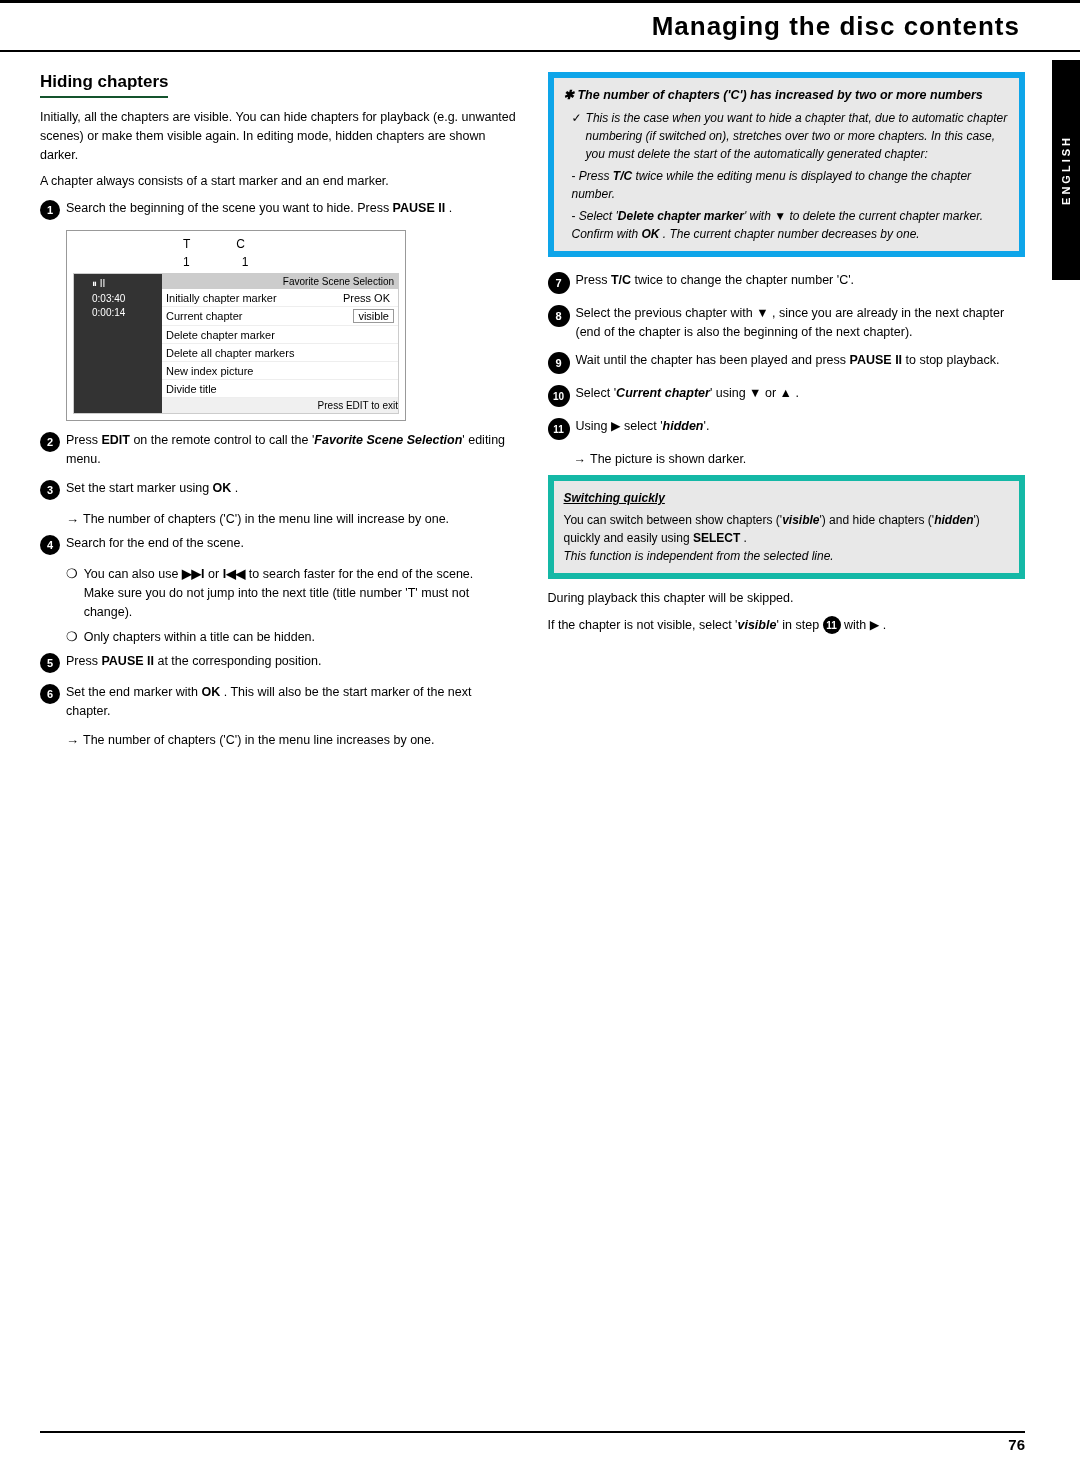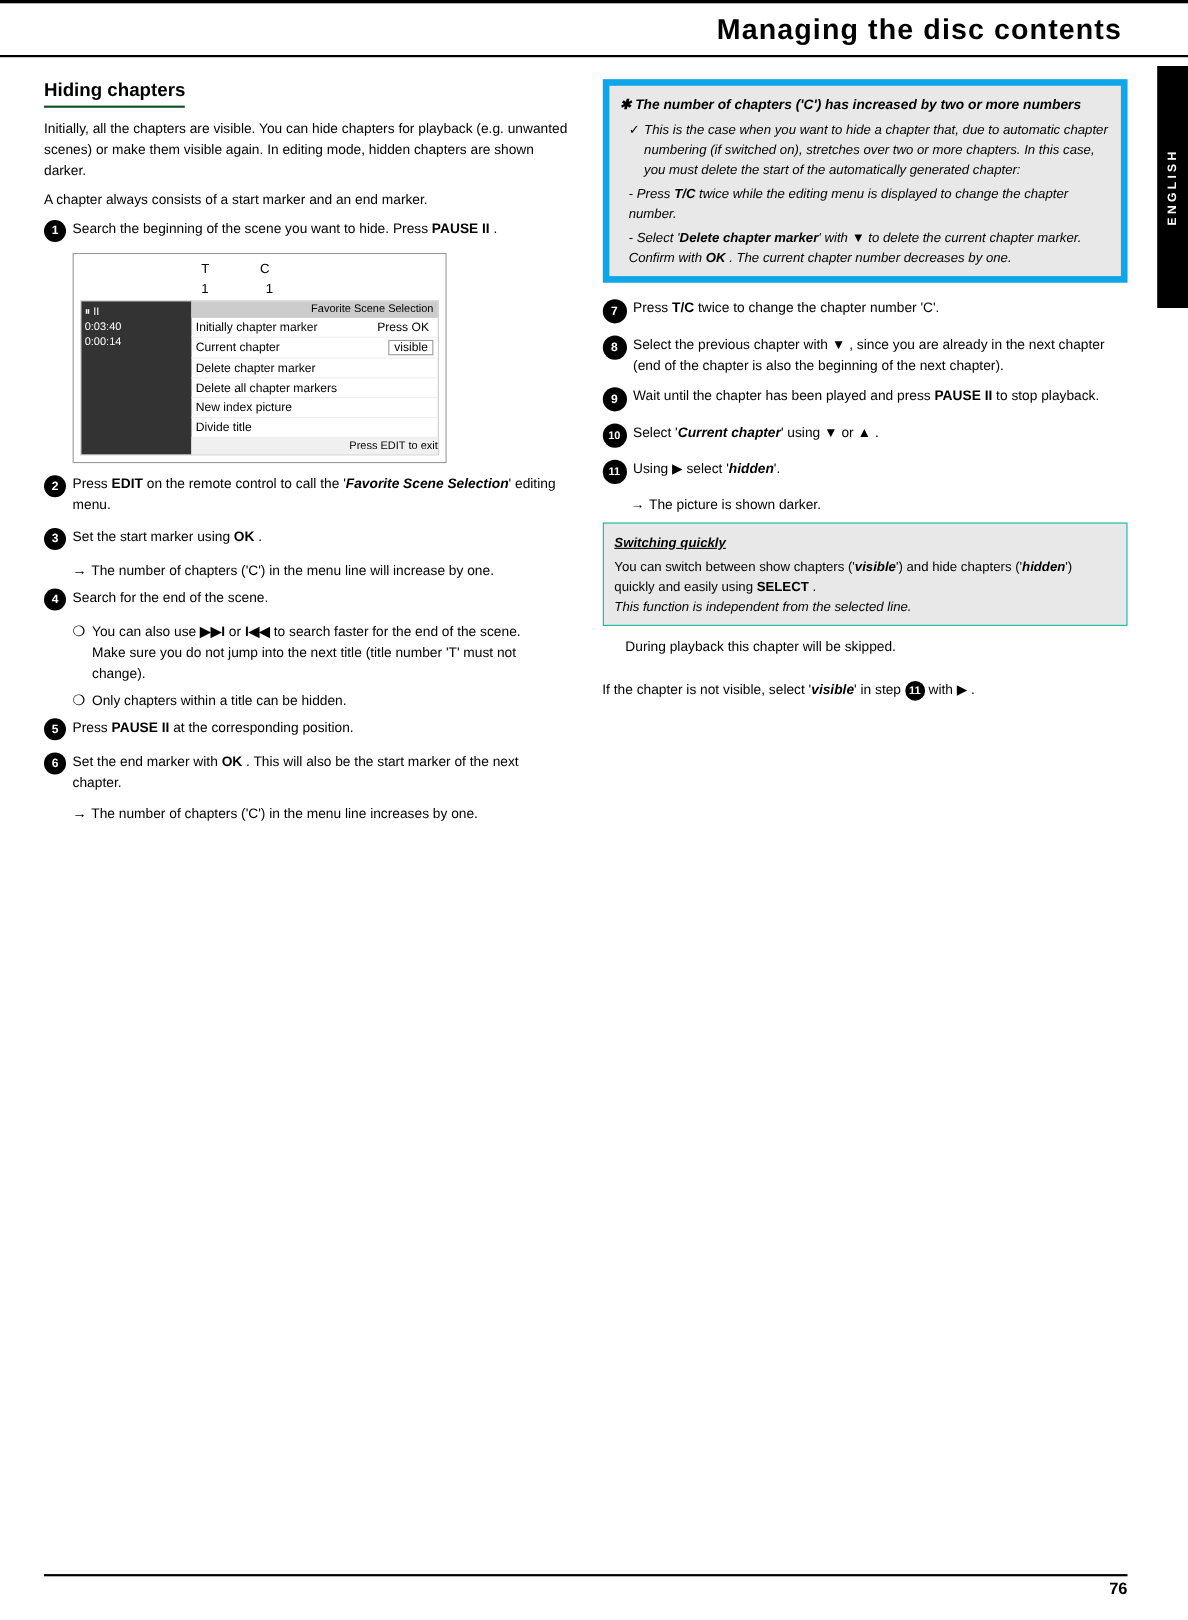--- a/index.html
+++ b/index.html
@@ -181,25 +181,25 @@
 
     .menu-header span { font-weight: normal; }
 
     .menu-inner {
       border: 1px solid #ccc;
       display: flex;
       gap: 0;
     }
 
     .menu-left-panel {
-      width: 100px;
+      width: 88px;
       background: #333;
       color: #fff;
       font-size: 10px;
-      padding: 4px 3px;
+      padding: 4px 18px;
       flex-shrink: 0;
     }
 
     .menu-left-panel .icon-line {
       font-size: 10px;
       margin-bottom: 2px;
     }
 
     .menu-left-panel .time-line {
       font-size: 10px;
@@ -266,21 +266,21 @@
       font-size: 12.5px;
     }
 
     .note-box .note-item {
       margin-left: 8px;
       margin-top: 4px;
     }
 
     .switching-box {
       background: #e8e8e8;
-      border: 1px solid #14b8a6;
+      border: 6px solid #14b8a6;
       padding: 8px 10px;
       margin-top: 6px;
       margin-bottom: 10px;
       font-size: 12px;
       line-height: 1.5;
     }
 
     .switching-title {
       font-style: italic;
       font-weight: bold;
@@ -547,24 +547,24 @@
 
       <div class="switching-box">
         <div class="switching-title">Switching quickly</div>
         <div>
           You can switch between show chapters ('<b><i>visible</i></b>') and hide chapters ('<b><i>hidden</i></b>') quickly and easily using <b>SELECT</b> .<br>
           <i>This function is independent from the selected line.</i>
         </div>
       </div>
 
 
-      <p style="font-size:12.5px; margin-top:10px; line-height:1.5;margin-left:21px;">
+      <p style="font-size:12.5px; margin-top:10px; line-height:1.5;">
         During playback this chapter will be skipped.
       </p>
-      <p style="font-size:12.5px; margin-top:20px; line-height:1.5;">
+      <p style="font-size:12.5px; margin-top:8px; line-height:1.5;">
         If the chapter is not visible, select '<b><i>visible</i></b>' in step 
         <span style="background:#000; color:#fff; border-radius:50%; display:inline-flex; width:18px; height:18px; align-items:center; justify-content:center; font-size:10px; font-weight:bold;">11</span>
         with ▶ .
       </p>
 
     </div>
   </div>
 
   <div class="bottom-border"></div>
 

